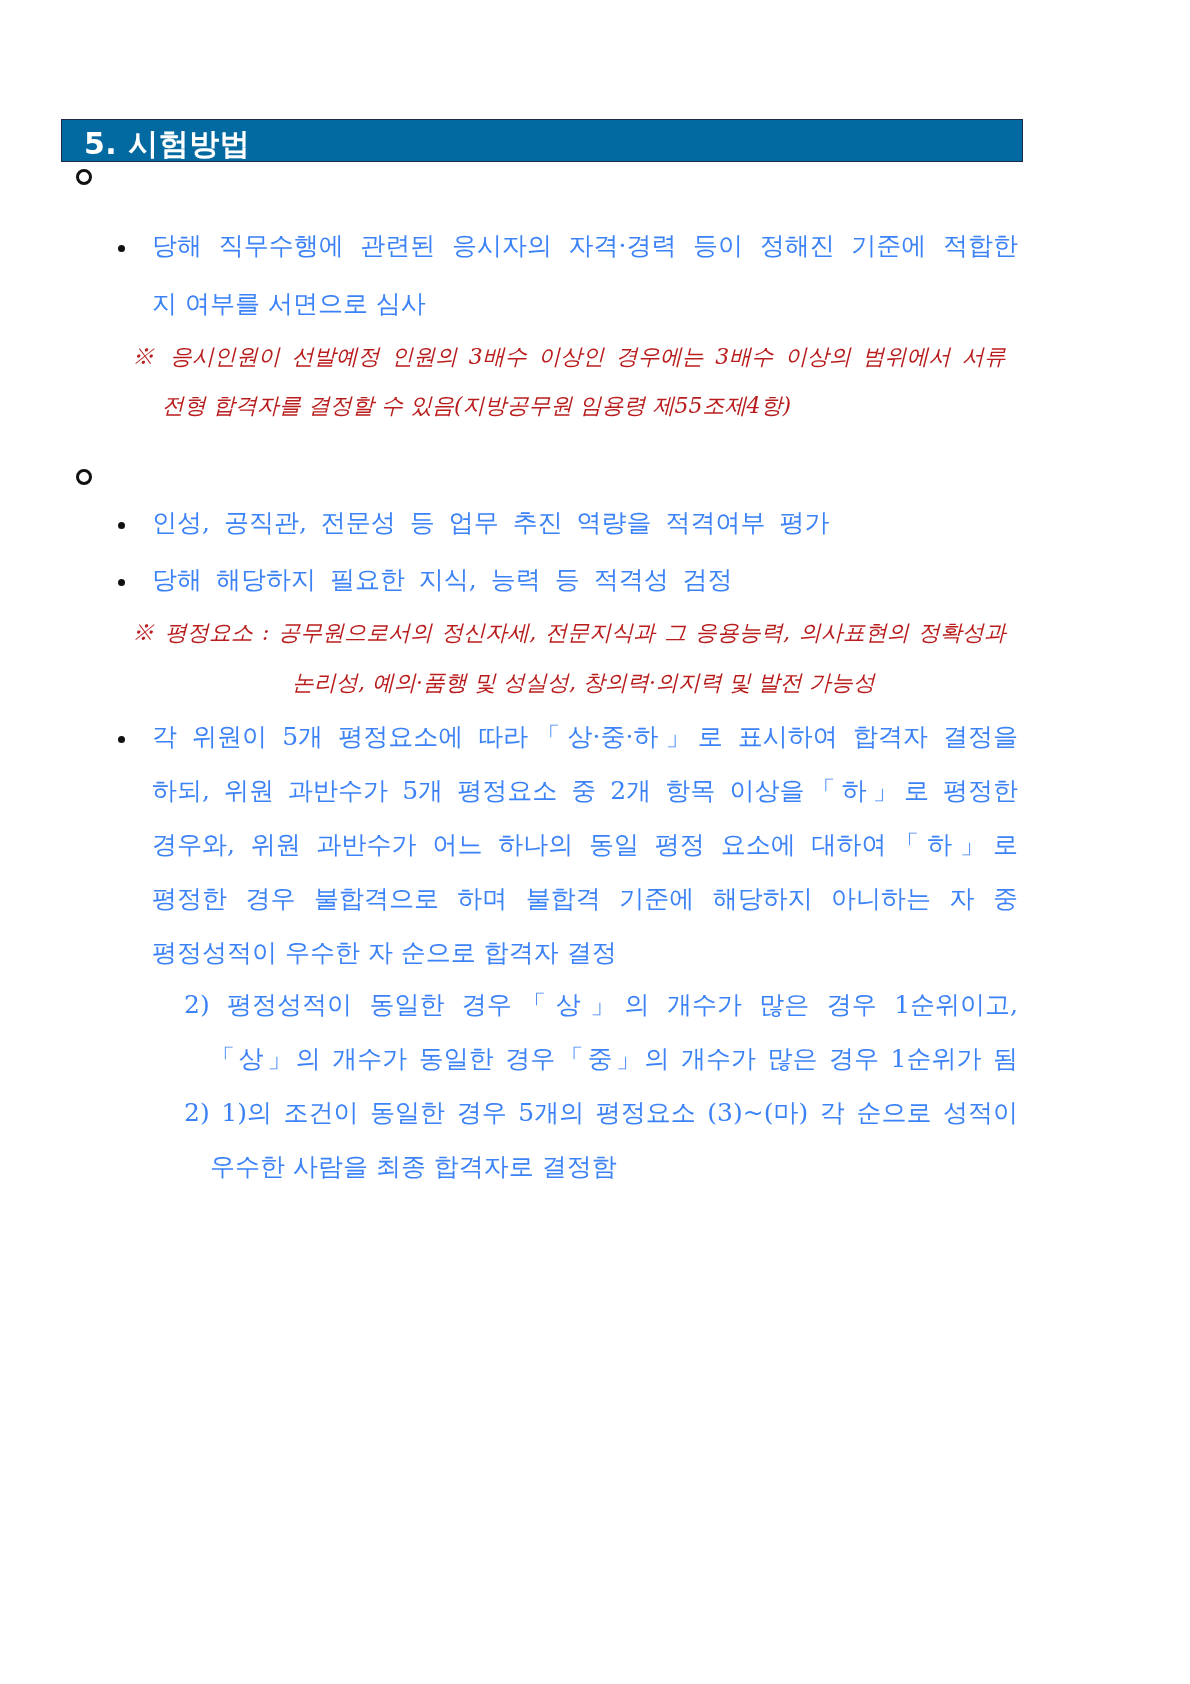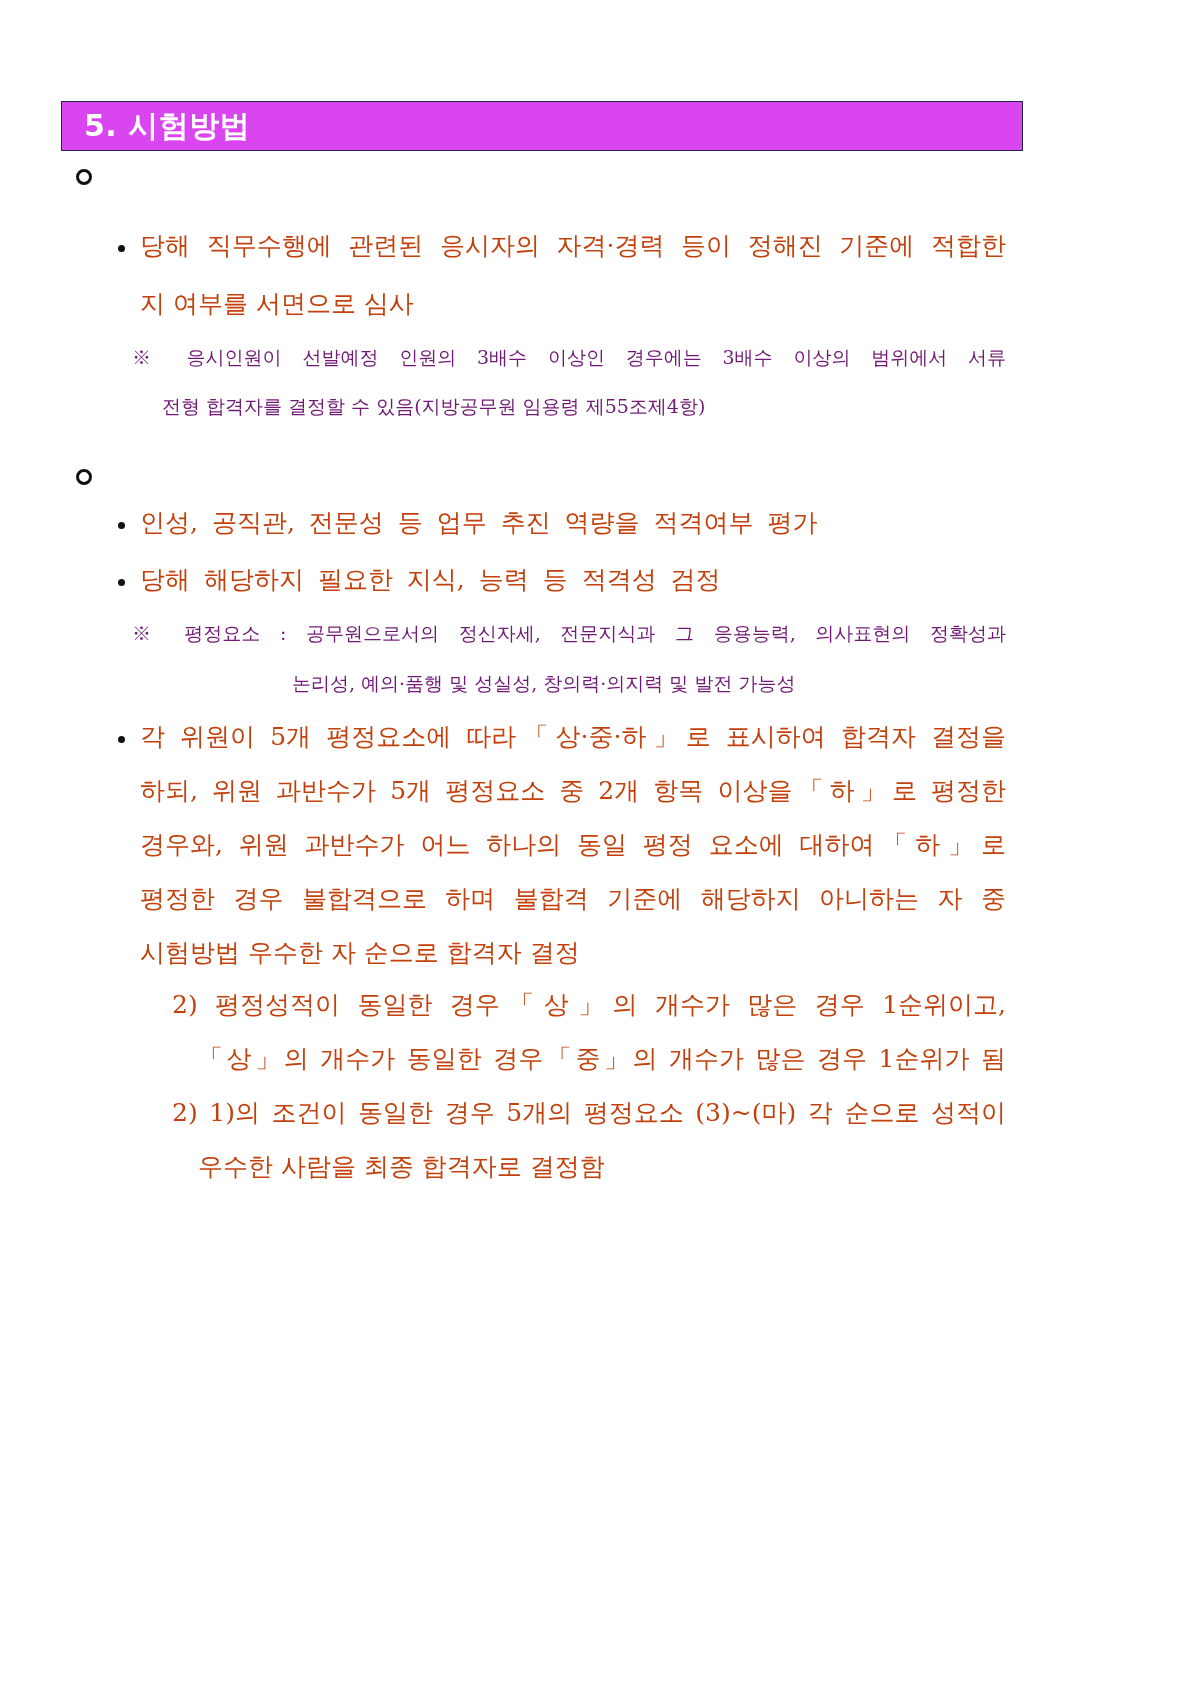--- a/index.html
+++ b/index.html
@@ -11,24 +11,24 @@
       width: 1190px;
       height: 1684px;
       position: relative;
       overflow: hidden;
       color: #111;
       font-family: "DejaVu Serif", "Liberation Serif", serif;
     }
     .section-header {
       position: absolute;
       left: 61px;
-      top: 101px;
+      top: 119px;
       width: 962px;
-      height: 50px;
-      background: #d946ef;
+      height: 43px;
+      background: #0369a1;
       border: 1px solid #1e2a45;
       box-sizing: border-box;
     }
     .section-header .title {
       position: absolute;
       left: 22px;
       top: 4px;
       color: #ffffff;
       font-family: "DejaVu Sans", "Liberation Sans", sans-serif;
       font-weight: bold;
@@ -57,40 +57,42 @@
       vertical-align: 2px;
     }
     .h1 { top: 160px; word-spacing: 8px; }
     .h2 { top: 460px; word-spacing: 6px; }
 
     .line {
       position: absolute;
       font-size: 25px;
       line-height: 34px;
       white-space: nowrap;
-      color: #c2410c;
+      color: #3b82f6;
+      margin-left: 12px;
     }
     .line.just {
       text-align: justify;
       text-align-last: justify;
     }
     .bullet-dot {
       position: absolute;
       left: 118px;
       width: 7px;
       height: 7px;
       border-radius: 50%;
       background: #111;
     }
     .note {
       position: absolute;
-      font-size: 19px;
+      font-size: 22px;
       line-height: 30px;
       white-space: nowrap;
-      color: #701a75;
+      color: #b91c1c;
+      font-style: italic;
     }
     .note.just {
       text-align: justify;
       text-align-last: justify;
     }
   </style>
 </head>
 <body>
 
 <div class="section-header">
@@ -123,18 +125,18 @@
 <div class="note just" style="left:132px; top:618px; width:874px;">
   <span>※</span> <span>평정요소 : 공무원으로서의 정신자세, 전문지식과 그 응용능력, 의사표현의 정확성과</span>
 </div>
 <div class="note" style="left:292px; top:668px;">논리성, 예의·품행 및 성실성, 창의력·의지력 및 발전 가능성</div>
 
 <span class="bullet-dot" style="top:736px"></span>
 <div class="line just" style="left:140px; top:720px; width:866px;">각 위원이 5개 평정요소에 따라「상·중·하」로 표시하여 합격자 결정을</div>
 <div class="line just" style="left:140px; top:774px; width:866px;">하되, 위원 과반수가 5개 평정요소 중 2개 항목 이상을「하」로 평정한</div>
 <div class="line just" style="left:140px; top:828px; width:866px;">경우와, 위원 과반수가 어느 하나의 동일 평정 요소에 대하여「하」로</div>
 <div class="line just" style="left:140px; top:882px; width:866px;">평정한 경우 불합격으로 하며 불합격 기준에 해당하지 아니하는 자 중</div>
-<div class="line" style="left:140px; top:936px;">시험방법 우수한 자 순으로 합격자 결정</div>
+<div class="line" style="left:140px; top:936px;">평정성적이 우수한 자 순으로 합격자 결정</div>
 
 <div class="line just" style="left:172px; top:988px; width:834px;">2) 평정성적이 동일한 경우「상」의 개수가 많은 경우 1순위이고,</div>
 <div class="line just" style="left:198px; top:1042px; width:808px;">「상」의 개수가 동일한 경우「중」의 개수가 많은 경우 1순위가 됨</div>
 <div class="line just" style="left:172px; top:1096px; width:834px;">2) 1)의 조건이 동일한 경우 5개의 평정요소 (3)~(마) 각 순으로 성적이</div>
 <div class="line" style="left:198px; top:1150px;">우수한 사람을 최종 합격자로 결정함</div>
 
 </body></html>

